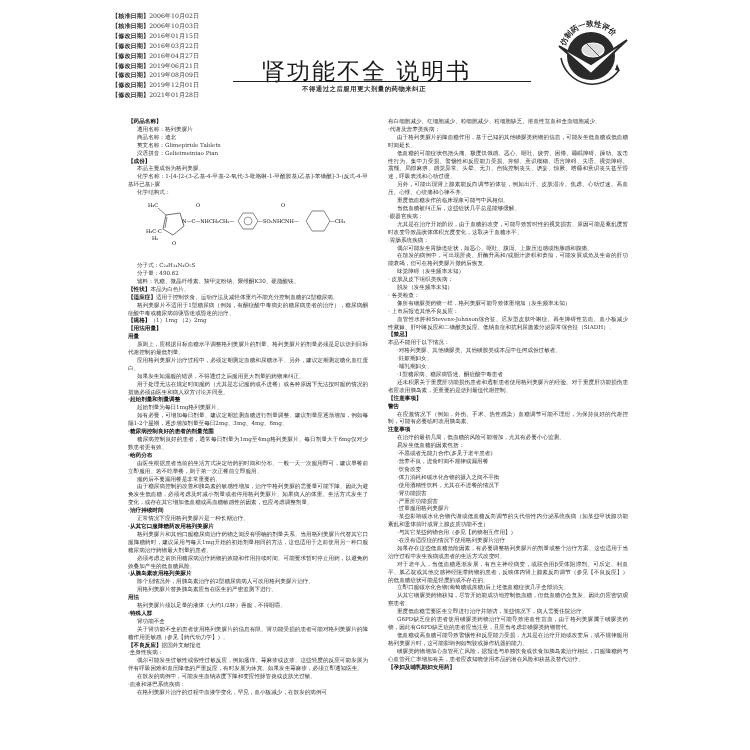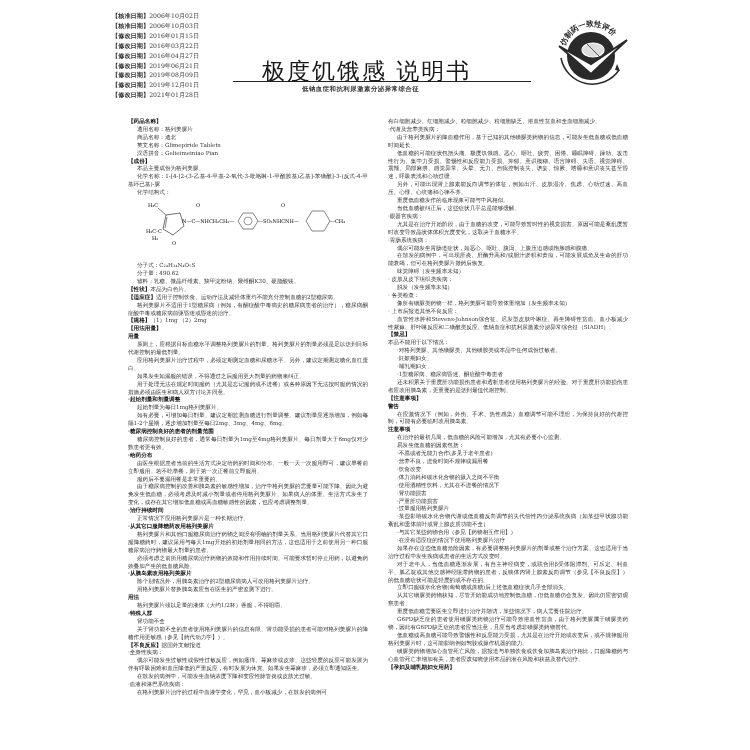--- a/index.html
+++ b/index.html
@@ -30,23 +30,23 @@
   <div><span class="lbl">【核准日期】</span><span>2006年10月03日</span></div>
   <div><span class="lbl">【修改日期】</span><span>2016年01月15日</span></div>
   <div><span class="lbl">【修改日期】</span><span>2016年03月22日</span></div>
   <div><span class="lbl">【修改日期】</span><span>2016年04月27日</span></div>
   <div><span class="lbl">【修改日期】</span><span>2019年06月21日</span></div>
   <div><span class="lbl">【修改日期】</span><span>2019年08月09日</span></div>
   <div><span class="lbl">【修改日期】</span><span>2019年12月01日</span></div>
   <div><span class="lbl">【修改日期】</span><span>2021年01月28日</span></div>
 </div>
 
-<div class="title">极度饥饿感 说明书</div>
+<div class="title">肾功能不全 说明书</div>
 <div class="title-rule"></div>
-<div class="subtitle">低钠血症和抗利尿激素分泌异常综合征</div>
+<div class="subtitle">不得通过之后服用更大剂量的药物来纠正</div>
 
 <div class="stamp">
   <svg width="80" height="72" viewBox="0 0 80 72">
     <circle cx="38" cy="38" r="24" fill="#2a2a2a"></circle>
     <path d="M6 28 L38 56 L74 22 L38 46 Z" fill="#fff" stroke="#2a2a2a" stroke-width="2"></path>
     <ellipse cx="40" cy="32" rx="11" ry="7" fill="#ddd" stroke="#fff" stroke-width="1.2"></ellipse>
     <line x1="34" y1="26" x2="46" y2="38" stroke="#555" stroke-width="1"></line>
     <path d="M8 40 A32 32 0 0 0 66 52" fill="none" stroke="#2a2a2a" stroke-width="1.5"></path>
     <path d="M64 46 L67 53 L62 52 Z" fill="#2a2a2a"></path>
     <path id="arc" d="M12 28 A28 28 0 0 1 64 24" fill="none"></path>

